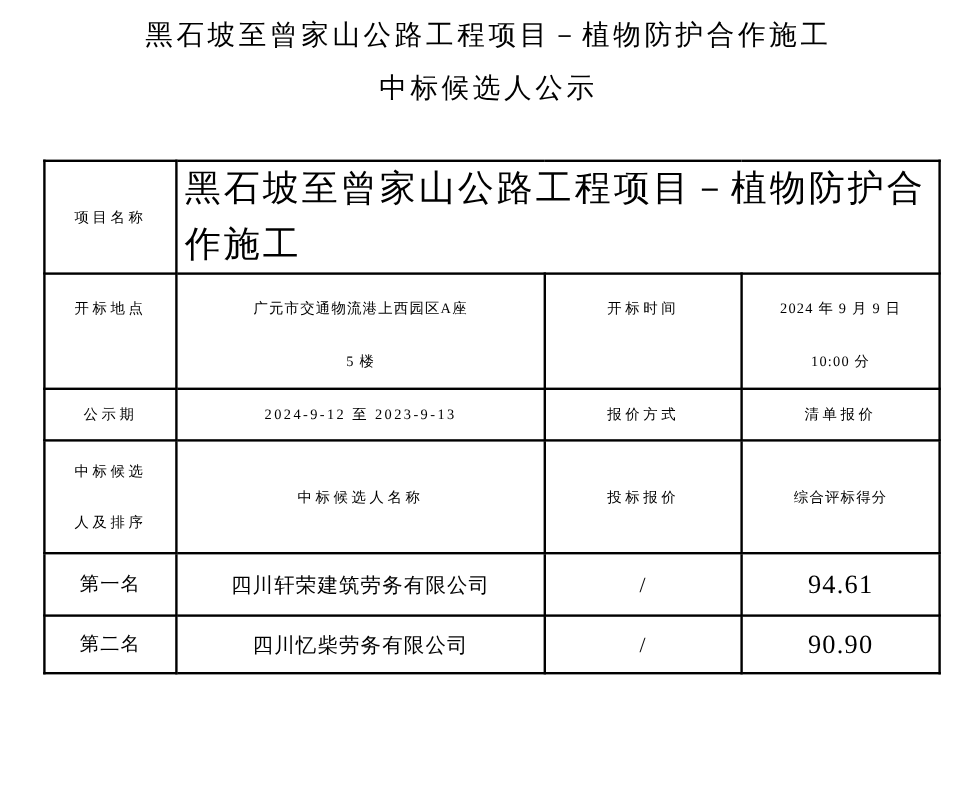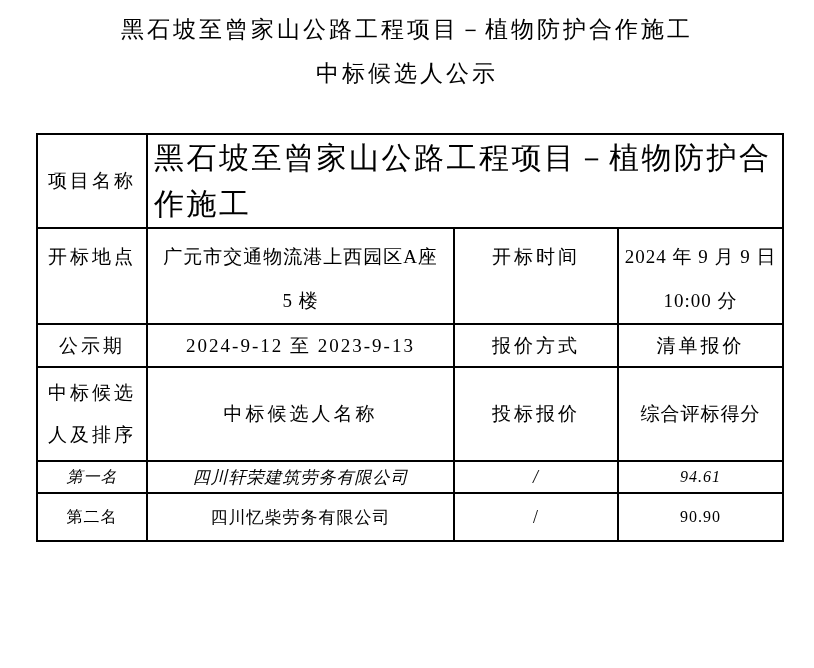--- a/index.html
+++ b/index.html
@@ -26,31 +26,31 @@
     width: 746px;
   }
   col.c1 { width: 110px; }
   col.c2 { width: 307px; }
   col.c3 { width: 164px; }
   col.c4 { width: 165px; }
   td {
     border: 2px solid #000000;
     text-align: center;
     vertical-align: middle;
-    font-size: 19px;
+    font-size: 12px;
     letter-spacing: 3px;
     padding: 0;
     overflow: hidden;
   }
   tr.r1 { height: 94px; }
   tr.r2 { height: 43px; }
   tr.r3 { height: 93px; margin-top: 44px; }
   tr.r4 { height: 43px; }
   tr.r5 { height: 94px; }
-  tr.r6 { height: 32px; font-style: italic; }
+  tr.r6 { height: 52px; }
   tr.r7 { height: 48px; }
   tr.r8 { height: 47px; }
   td.project-value {
     font-size: 30px;
     letter-spacing: 2.5px;
     text-align: left;
     line-height: 46px;
     padding: 0 2px 0 6px;
   }
   tr.r3 td {
@@ -59,21 +59,21 @@
     line-height: 44px;
   }
   td.tight { letter-spacing: 1px; }
   td.phone { letter-spacing: 1px; font-size: 20px; }
   td.date-range { letter-spacing: 2px; }
   .line { display: block; }
   td.rank-header { line-height: 42px; }
   tr.candidate td { font-size: 16px; letter-spacing: 1px; }
   tr.candidate td.name { font-size: 17px; }
   tr.candidate td.slash { font-size: 18px; }
-  tr.candidate td.score { font-size: 16px; border-radius: 20px; }
+  tr.candidate td.score { font-size: 22px; border-radius: 20px; }
 </style>
 </head>
 <body>
 
 <div>
 
   <div class="doc-title">
     <div>黑石坡至曾家山公路工程项目－植物防护合作施工</div>
     <div>中标候选人公示</div>
   </div>

